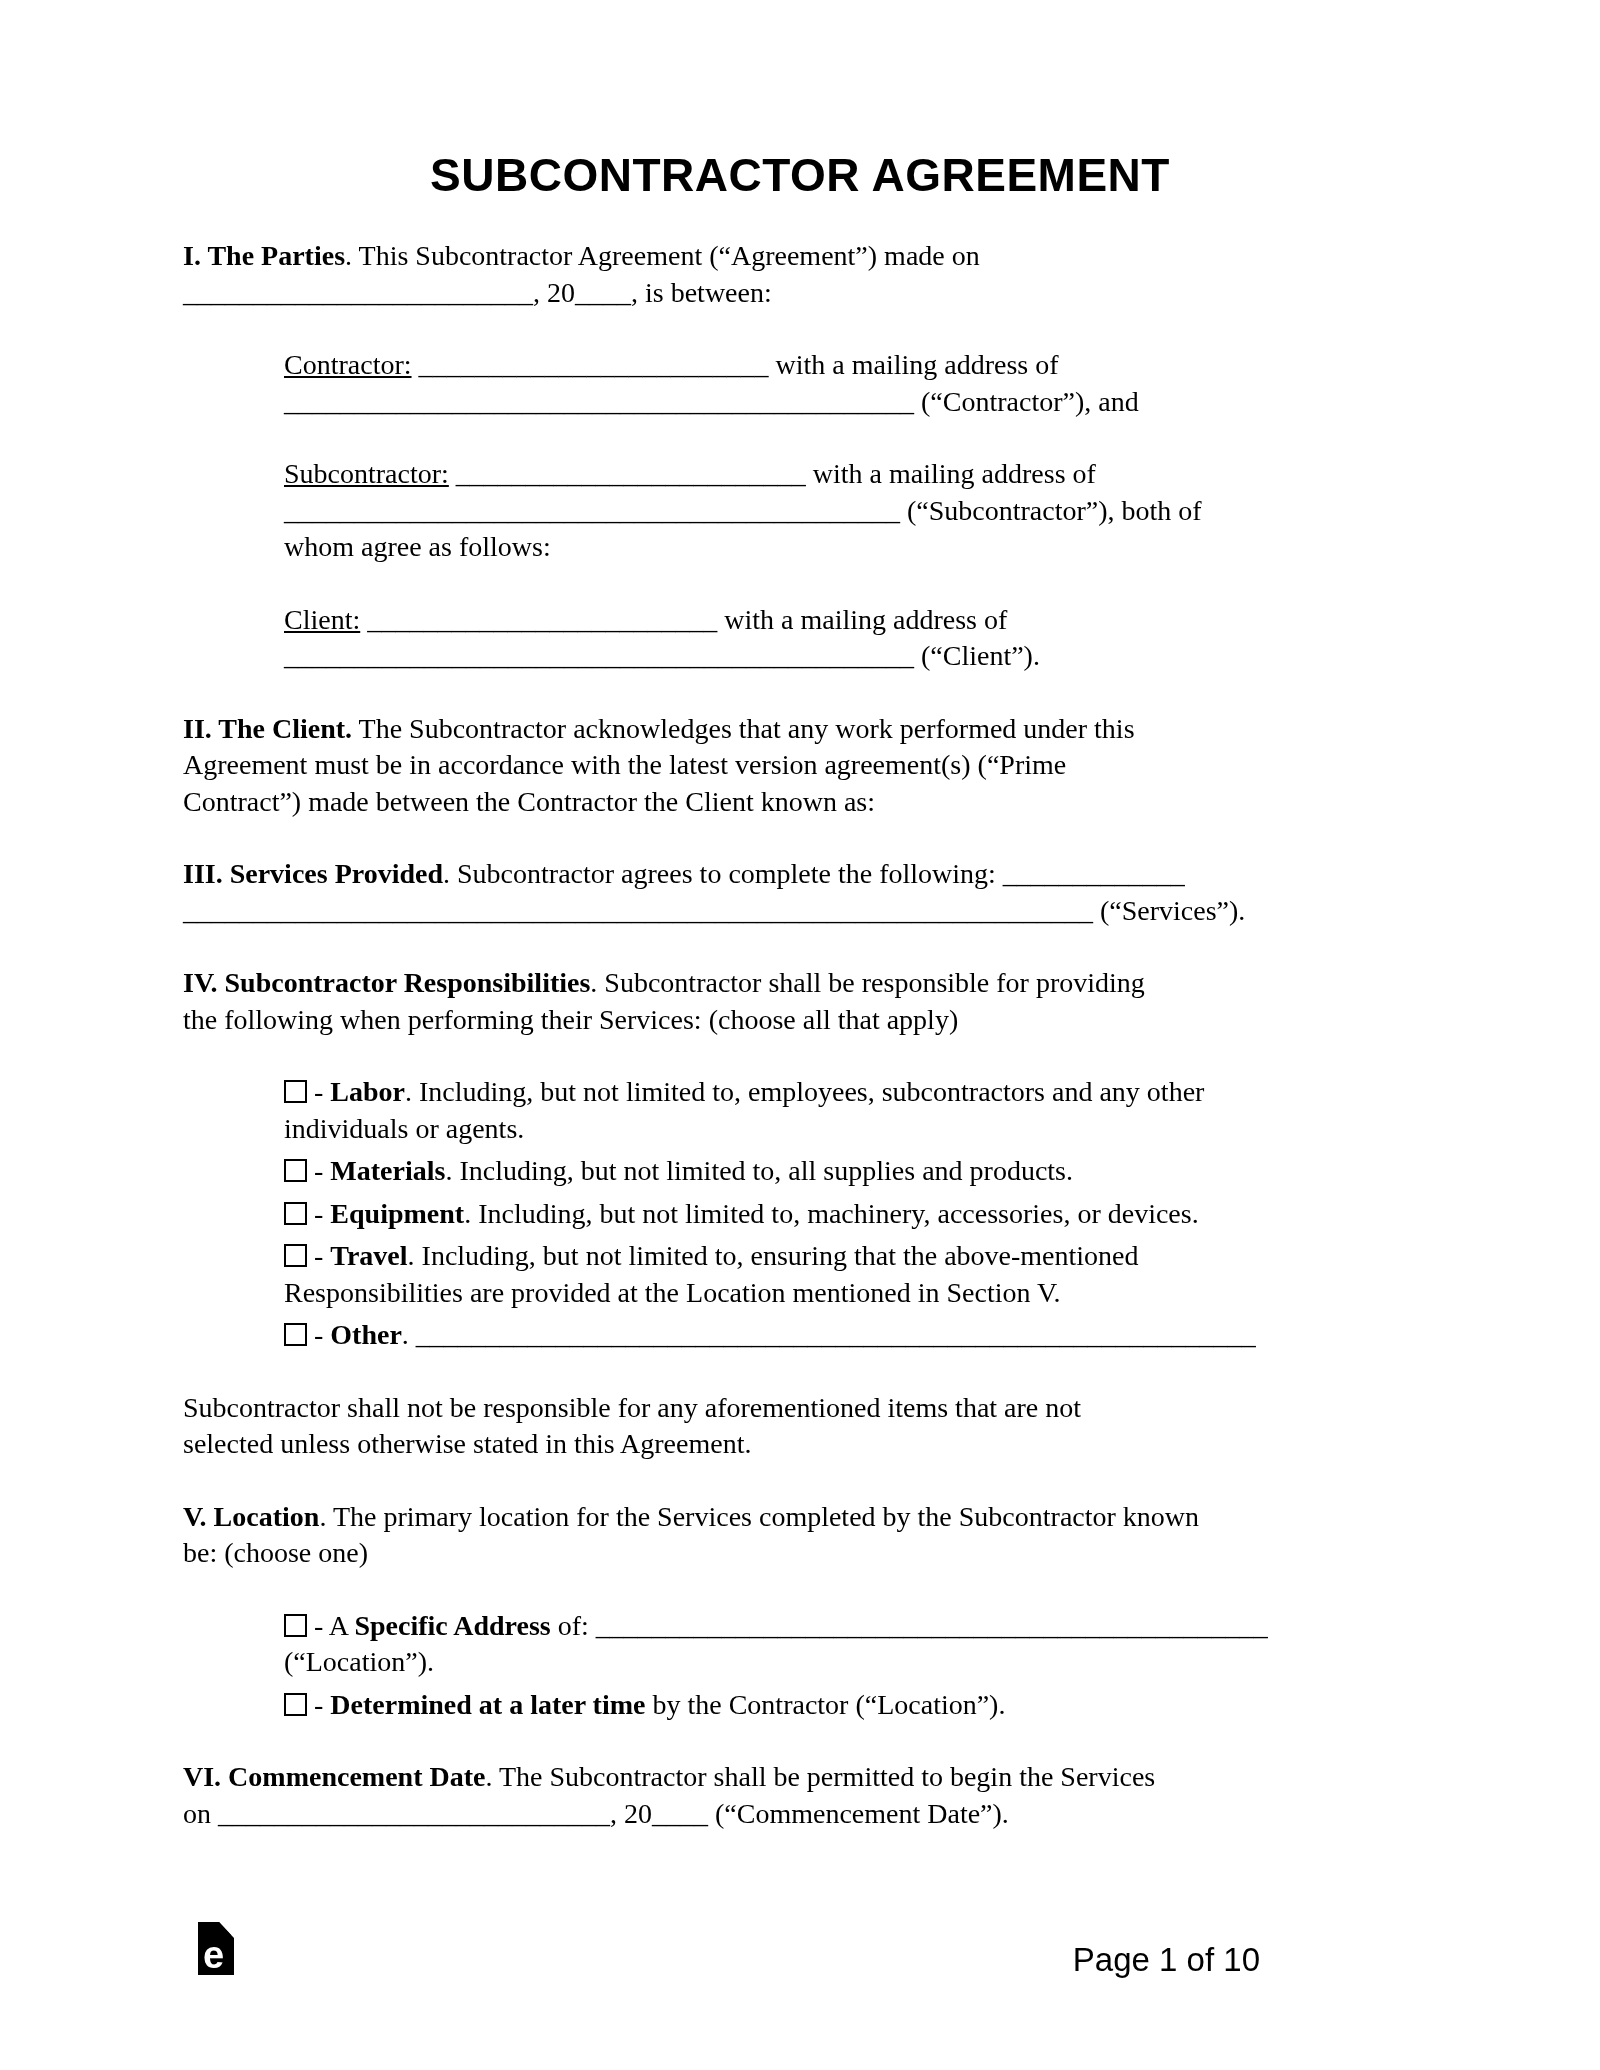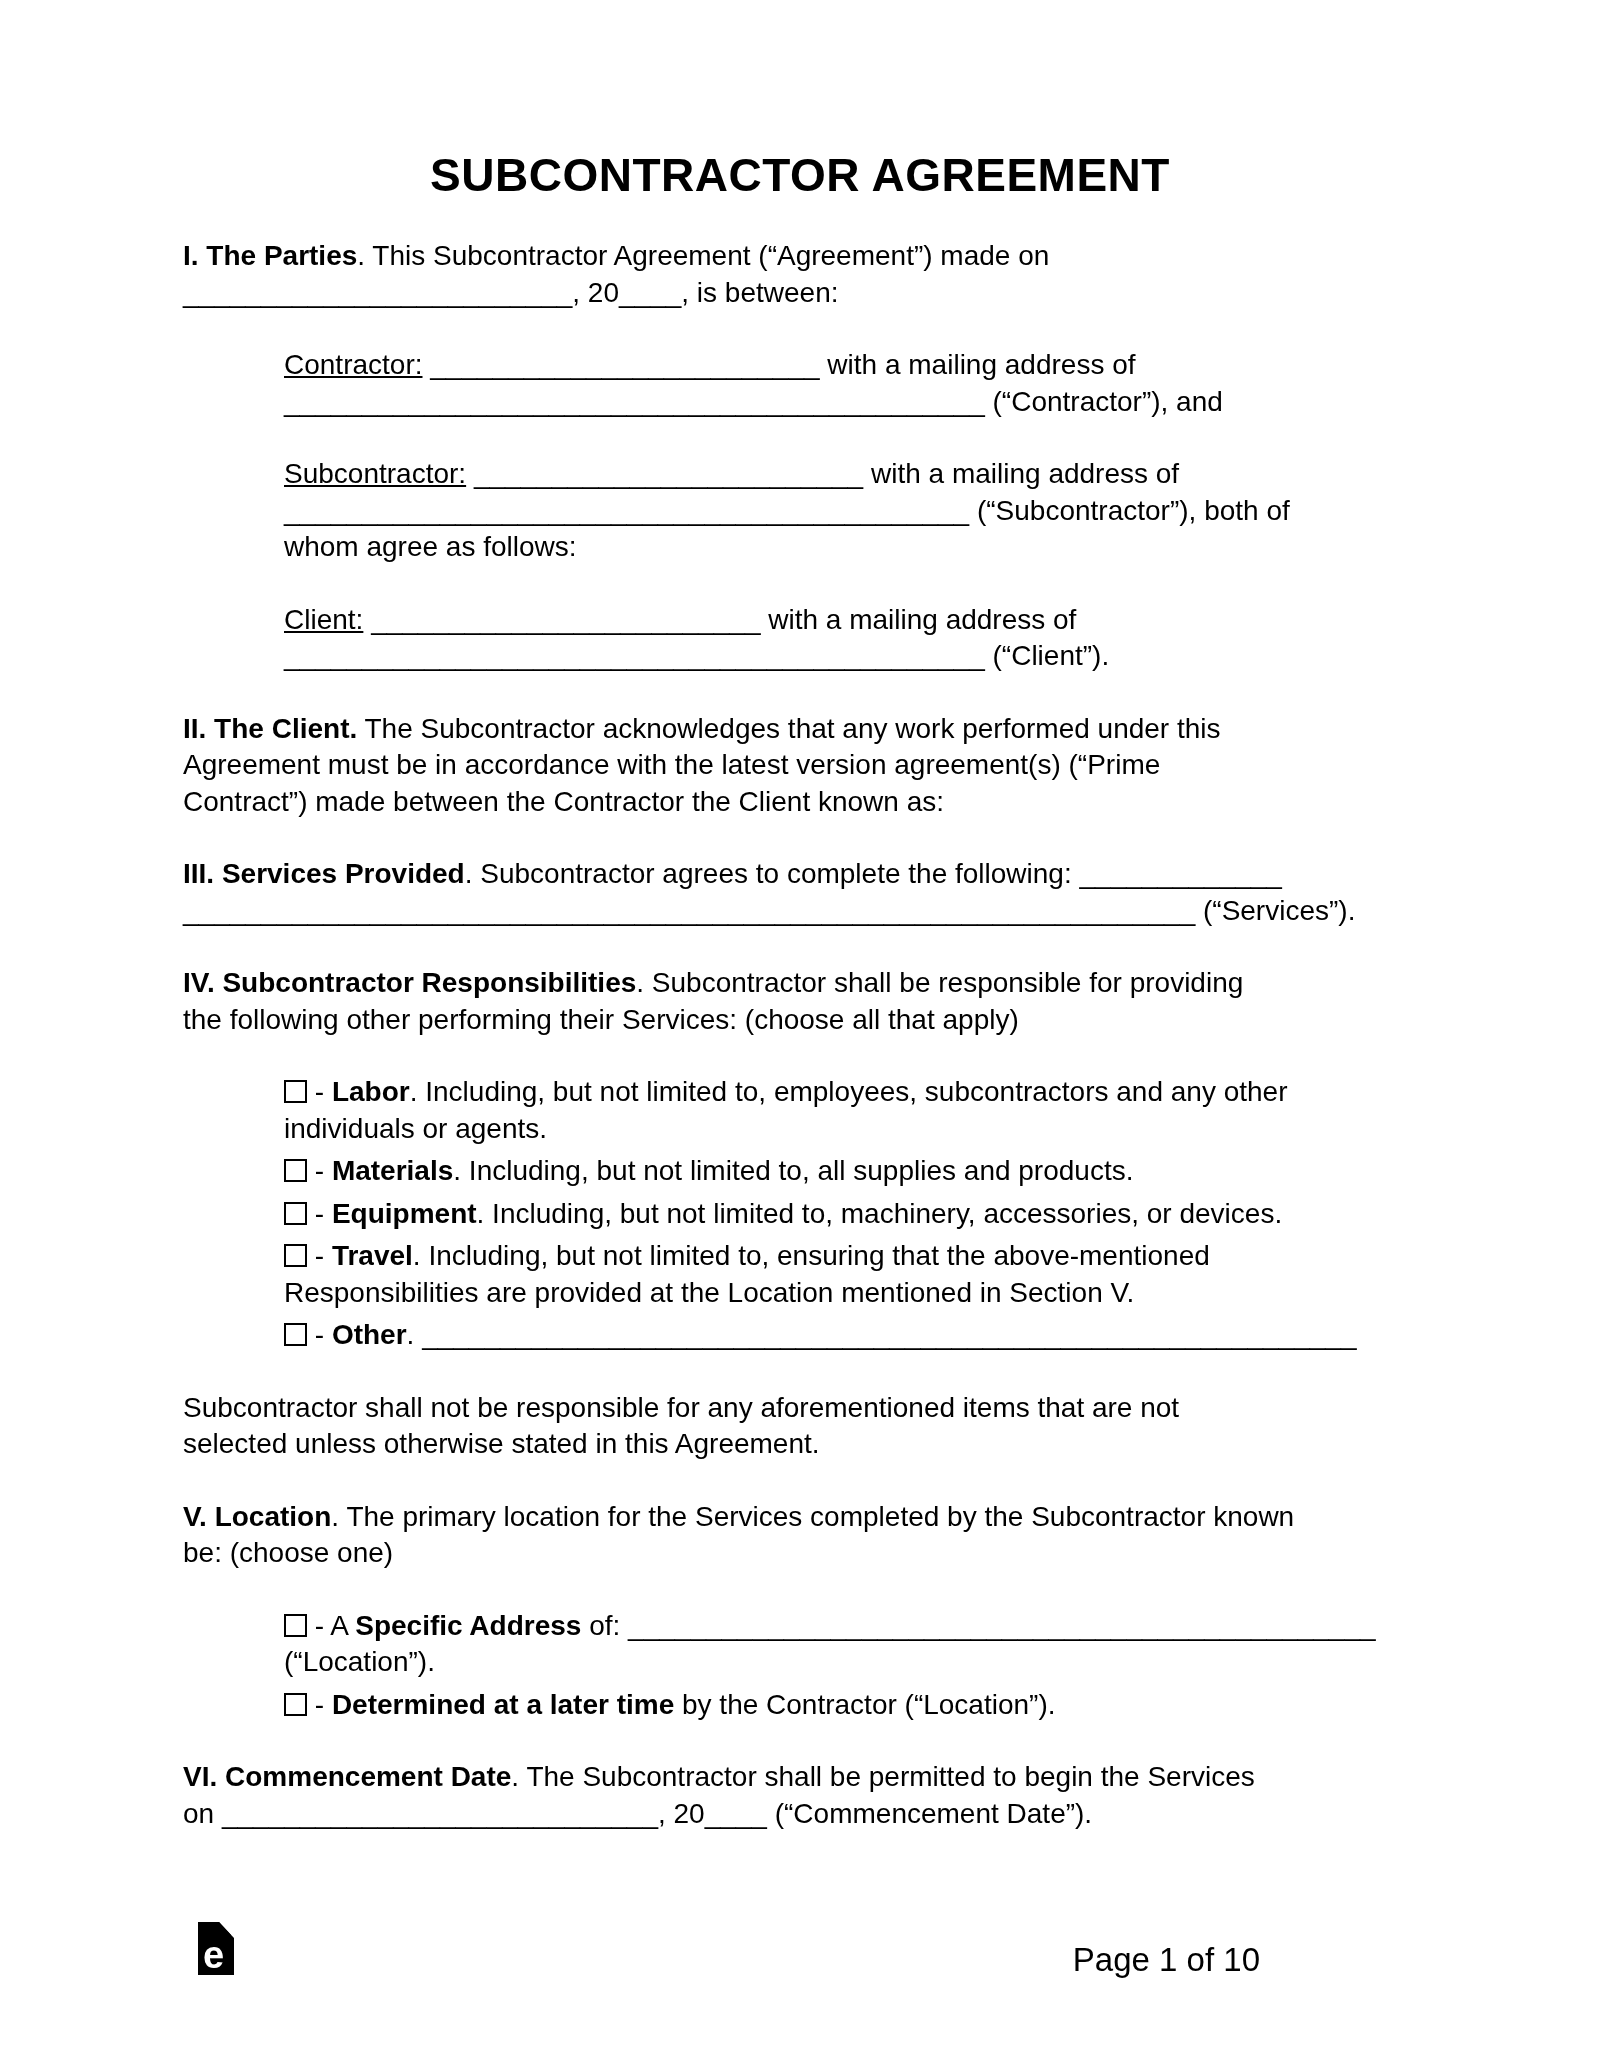--- a/index.html
+++ b/index.html
@@ -16,21 +16,21 @@
   }
   .content { position: absolute; left: 183px; top: 148px; width: 1234px; }
   .title {
     margin: 0 0 36px 0;
     font-size: 46px;
     line-height: 54px;
     font-weight: bold;
     text-align: center;
     letter-spacing: 0.5px;
   }
-  .para { margin: 0 0 36px 0; }
+  .para { margin: 0 0 36px 0; font-family: Liberation Serif, serif; }
   .indent { margin-left: 101px; margin-top: 20px; }
   .line { white-space: nowrap; }
   .item { margin-bottom: 6px; }
   .item:last-child { margin-bottom: 0; }
   .b { font-weight: bold; }
   .u { text-decoration: underline; }
   .checkbox {
     display: inline-block;
     width: 19px;
     height: 19px;
@@ -84,21 +84,21 @@
       <div class="line"><span>Contract”) made between the Contractor the Client known as:</span></div>
     </div>
 
     <div class="para">
       <div class="line"><span class="b">III. Services Provided</span><span>. Subcontractor agrees to complete the following: _____________</span></div>
       <div class="line"><span>_________________________________________________________________ (“Services”).</span></div>
     </div>
 
     <div class="para">
       <div class="line"><span class="b">IV. Subcontractor Responsibilities</span><span>. Subcontractor shall be responsible for providing</span></div>
-      <div class="line"><span>the following other performing their Services: (choose all that apply)</span></div>
+      <div class="line"><span>the following when performing their Services: (choose all that apply)</span></div>
     </div>
 
     <div class="para indent">
       <div class="item">
         <div class="line"><span class="checkbox"></span><span> - </span><span class="b">Labor</span><span>. Including, but not limited to, employees, subcontractors and any other</span></div>
         <div class="line"><span>individuals or agents.</span></div>
       </div>
       <div class="item">
         <div class="line"><span class="checkbox"></span><span> - </span><span class="b">Materials</span><span>. Including, but not limited to, all supplies and products.</span></div>
       </div>

